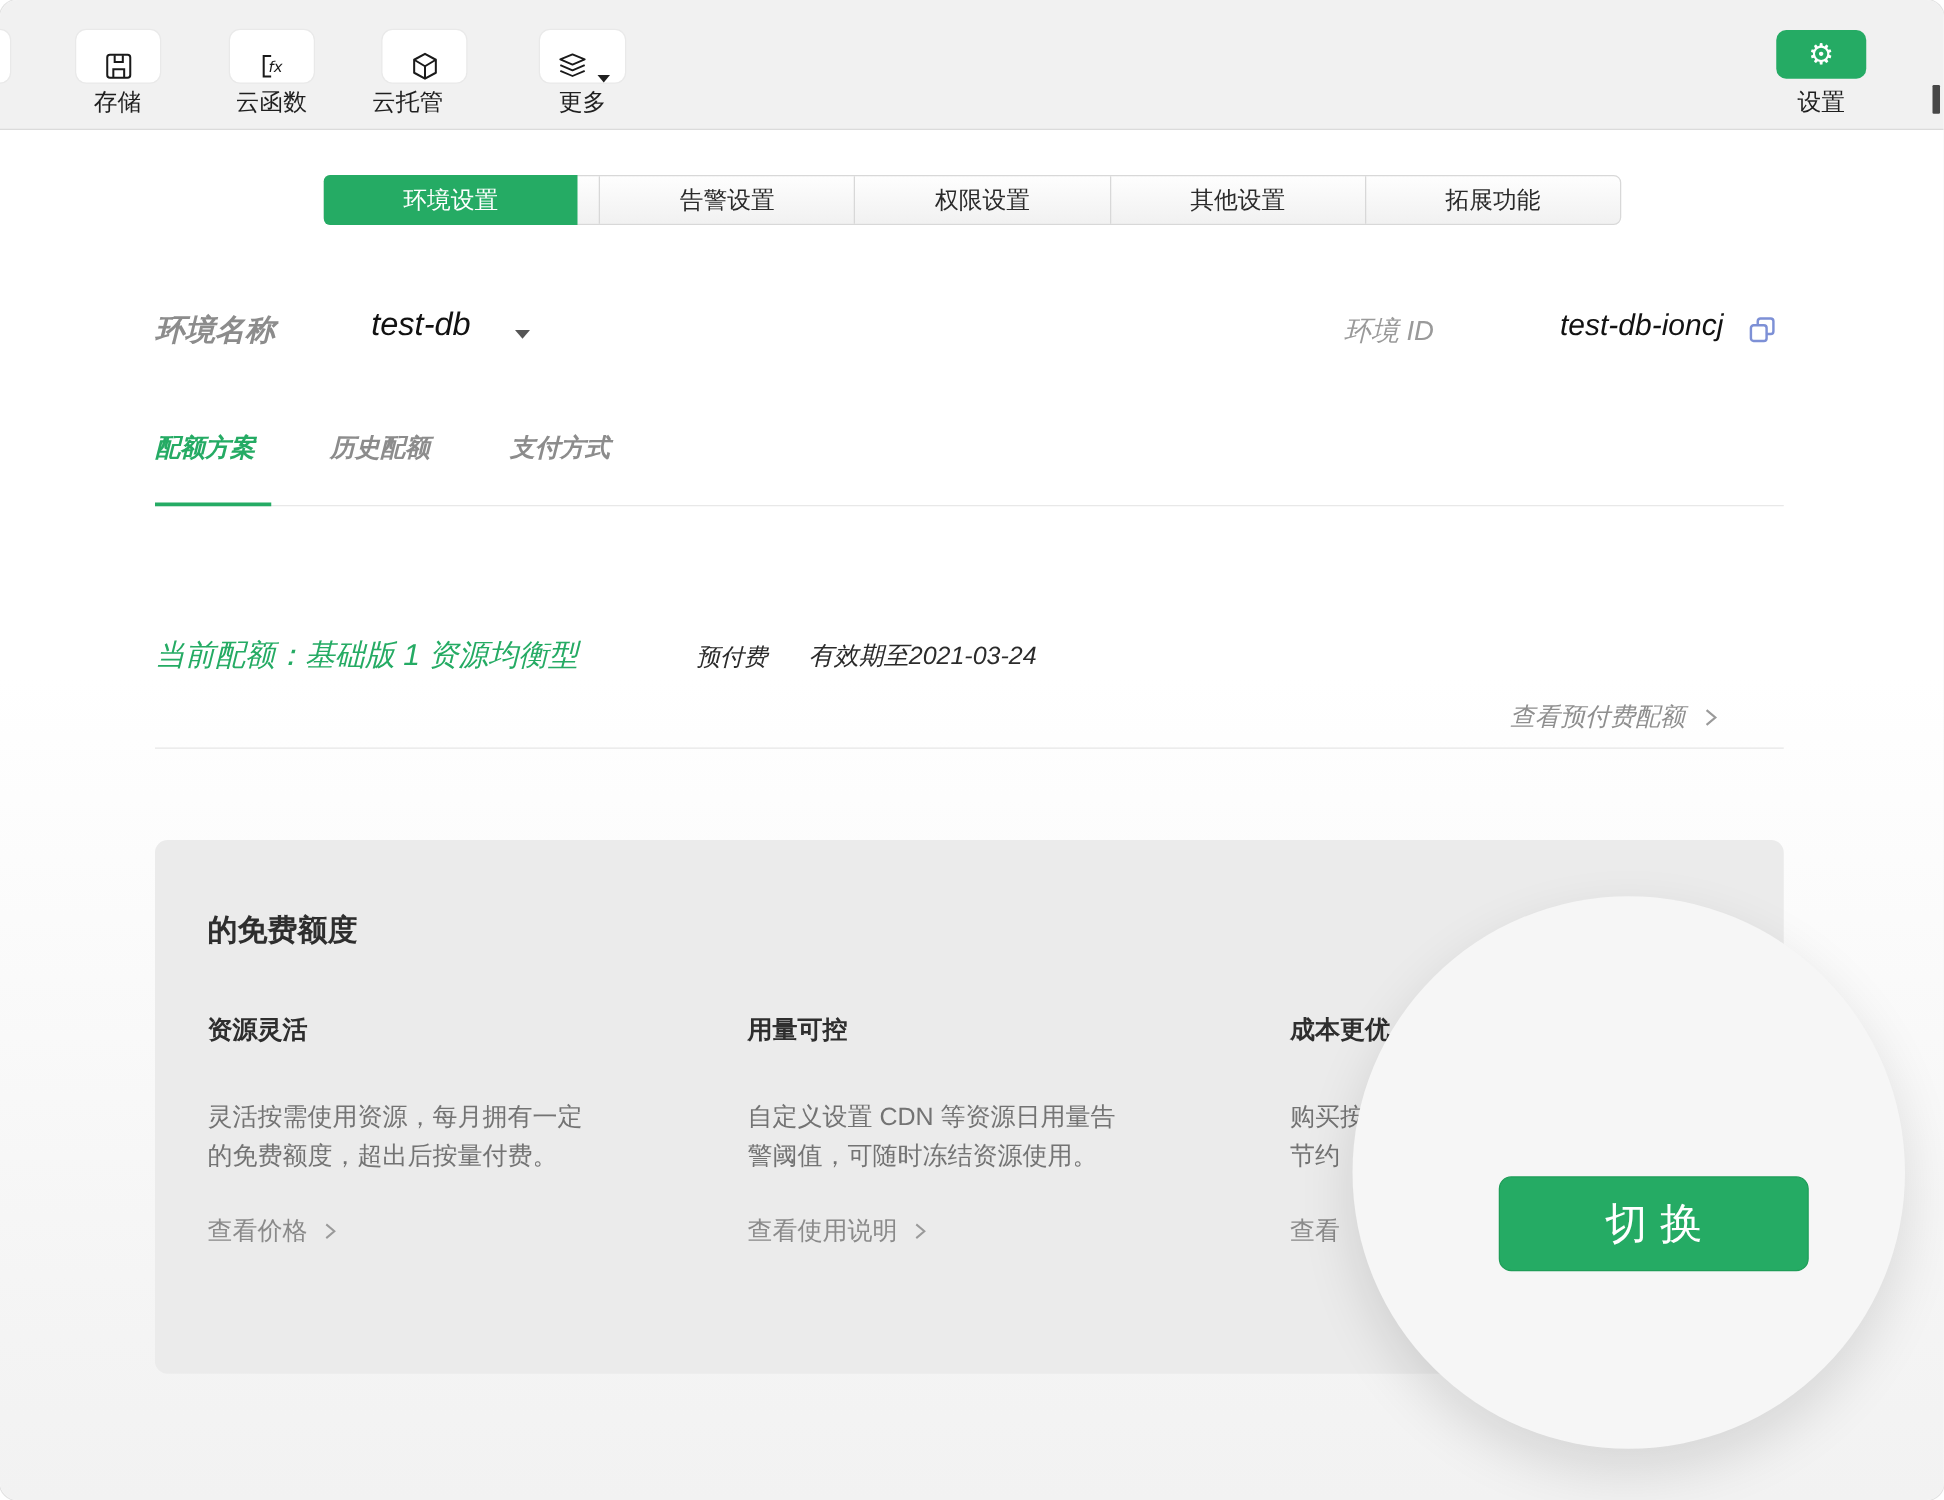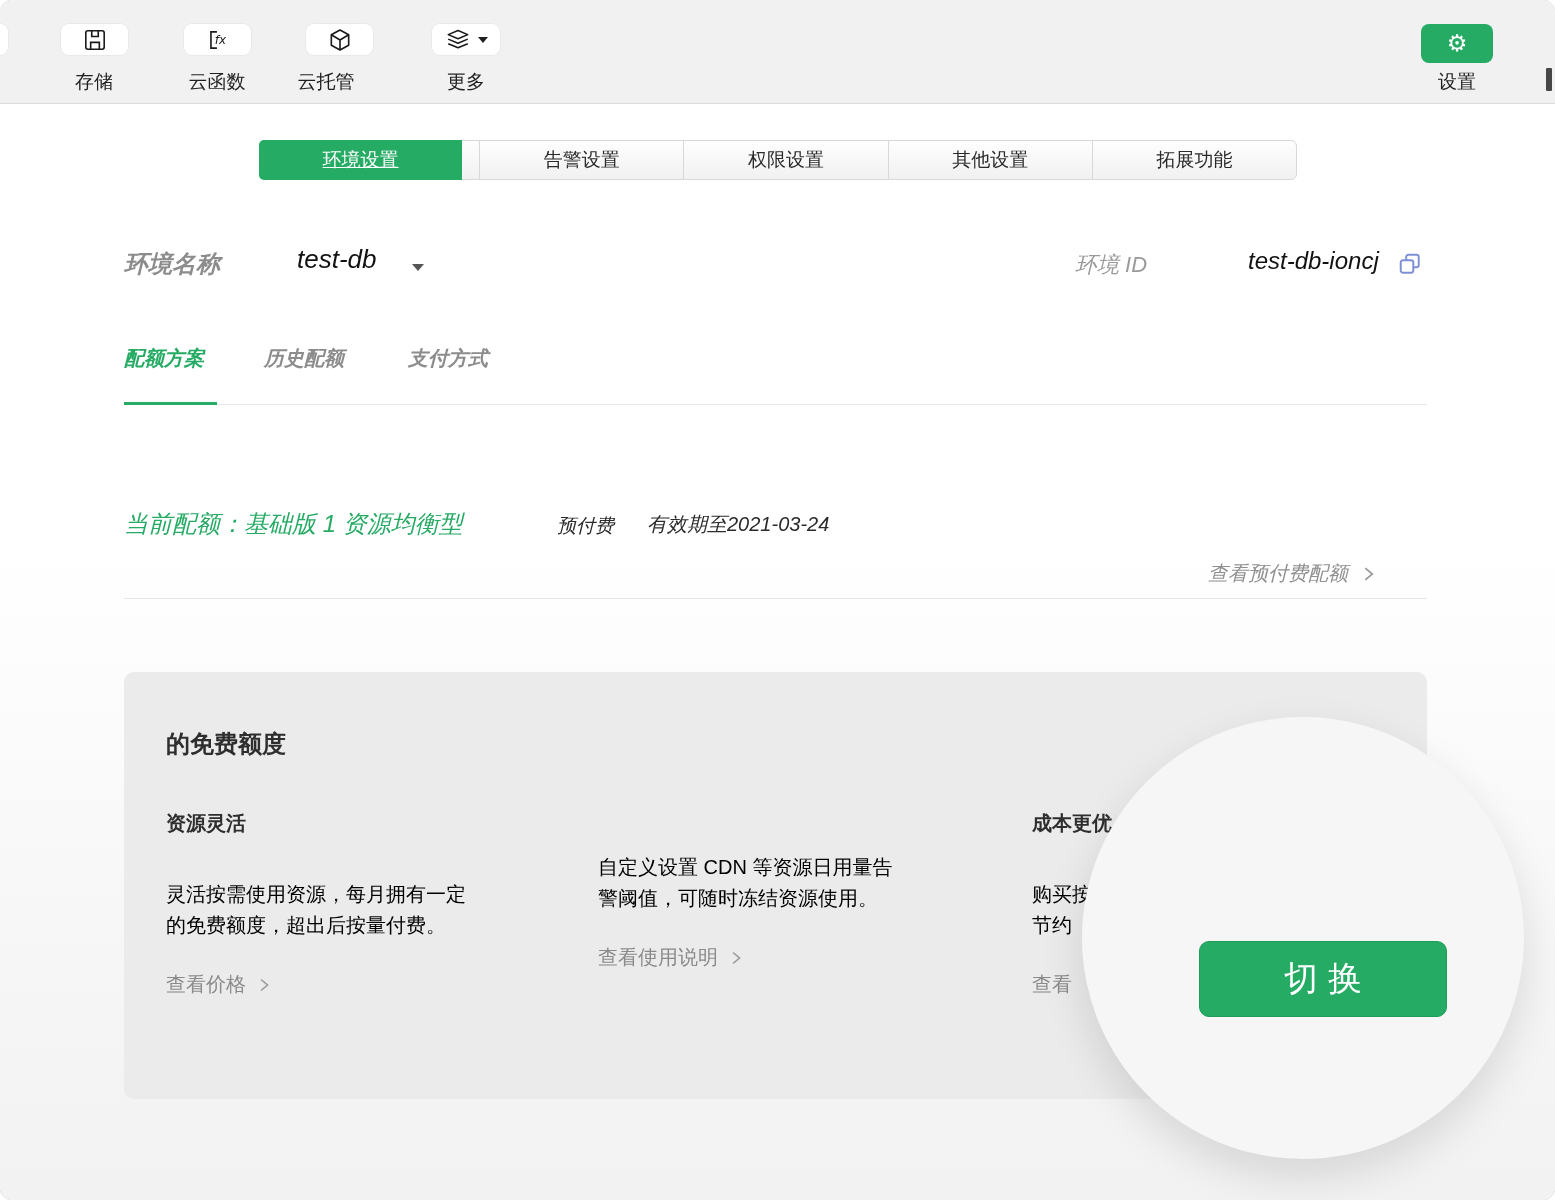--- a/index.html
+++ b/index.html
@@ -9,22 +9,22 @@
     background:#ffffff; border-radius:14px; overflow:hidden;
     box-shadow:0 0 0 1px #e3e3e3;
   }
 
   
   .toolbar {
     position:absolute; left:0; top:0; width:1555px; height:104px;
     background:#f1f1f1; border-bottom:1px solid #dbdbdb; z-index:10;
   }
   .tb-btn {
-    position:absolute; top:24px; width:67px; height:31px; background:#ffffff;
-    border-radius:8px; display:flex; align-items:center; justify-content:center;
+    position:absolute; top:24px; width:67px; height:42px; background:#ffffff;
+    border-radius:8px; display:flex; align-items:flex-end; justify-content:center;
     box-shadow:0 0 0 1px rgba(0,0,0,0.03);
   }
   .tb-label {
     position:absolute; top:69px; width:120px; text-align:center;
     font-size:19px; color:#1f1f1f;
   }
   .tb-caret { width:0; height:0; border-left:5px solid transparent; border-right:5px solid transparent;
     border-top:6px solid #1f1f1f; margin-left:7px; }
   .settings-btn {
     position:absolute; left:1421px; top:24px; width:72px; height:39px;
@@ -45,21 +45,21 @@
     display:flex; border:1px solid #d8d8d8; border-radius:6px;
     background:linear-gradient(180deg,#fefefe,#f1f1f1);
   }
   .tab {
     flex:1; display:flex; align-items:center; justify-content:center;
     font-size:19px; color:#2a2a2a; border-left:1px solid #d8d8d8;
   }
   .tab:first-child { border-left:none; }
   .tab.active {
     background:#25ab64; color:#ffffff; border-radius:5px 0 0 5px;
-    margin:-1px 17px -1px -1px; border-left:none;text-decoration:underline;
+    margin:-1px 17px -1px -1px; border-left:none;
   }
 
   
   .abs { position:absolute; z-index:2;font-style:italic; }
   .env-name-label { left:124px; top:248px; font-size:24px; font-weight:600; color:#8c8c8c; }
   .env-name-value { left:297px; top:244px; font-size:26px; font-weight:500; color:#121212; }
   .env-caret { left:412px; top:264px; width:0; height:0;
     border-left:6px solid transparent; border-right:6px solid transparent; border-top:7px solid #555; }
   .env-id-label { left:1075px; top:250px; font-size:22px; color:#9a9a9a;text-align:center; }
   .env-id-value { left:1248px; top:247px; font-size:24px; color:#121212; }
@@ -80,21 +80,21 @@
 
   
   .panel {
     position:absolute; left:124px; top:672px; width:1303px; height:427px;
     background:#ebebeb; border-radius:10px; z-index:1;
   }
   .panel-title { position:absolute; left:42px; top:56px; font-size:24px; font-weight:600; color:#2e2e2e; }
   .pcol { position:absolute; top:138px; width:400px; }
   .pcol-1 { left:42px; } .pcol-2 { left:474px; } .pcol-3 { left:908px; }
   .pcol-title { font-size:20px; font-weight:600; color:#2e2e2e; }
-  .pcol-body { margin-top:42px; font-size:20px; line-height:31px; color:#000000; }
+  .pcol-body { margin-top:42px; font-size:20px; line-height:31px; color:#737373; }
   .pcol-link { margin-top:30px; font-size:20px; color:#8a8a8a; display:flex; align-items:center; gap:12px; }
 
   
   .magnifier {
     position:absolute; left:1082px; top:717px; width:442px; height:442px; border-radius:50%;
     background:#f6f6f6; box-shadow:0 18px 44px rgba(0,0,0,0.12); z-index:5;
   }
   .switch-btn {
     position:absolute; left:1199px; top:941px; width:248px; height:76px; z-index:6;
     background:#25ab64; border:1px solid #1e9d58; border-radius:10px;
@@ -219,20 +219,21 @@
         <span>查看价格</span>
         <span>
           <svg width="12" height="16" viewBox="0 0 12 16" fill="none" stroke="#9a9a9a" stroke-width="1.6">
             <polyline points="3,2.5 9.5,8 3,13.5"></polyline>
           </svg>
         </span>
       </div>
     </div>
 
     <div class="pcol pcol-2">
+      <div class="pcol-title">用量可控</div>
       <div class="pcol-body">
         <div>自定义设置 CDN 等资源日用量告</div>
         <div>警阈值，可随时冻结资源使用。</div>
       </div>
       <div class="pcol-link">
         <span>查看使用说明</span>
         <span>
           <svg width="12" height="16" viewBox="0 0 12 16" fill="none" stroke="#9a9a9a" stroke-width="1.6">
             <polyline points="3,2.5 9.5,8 3,13.5"></polyline>
           </svg>

